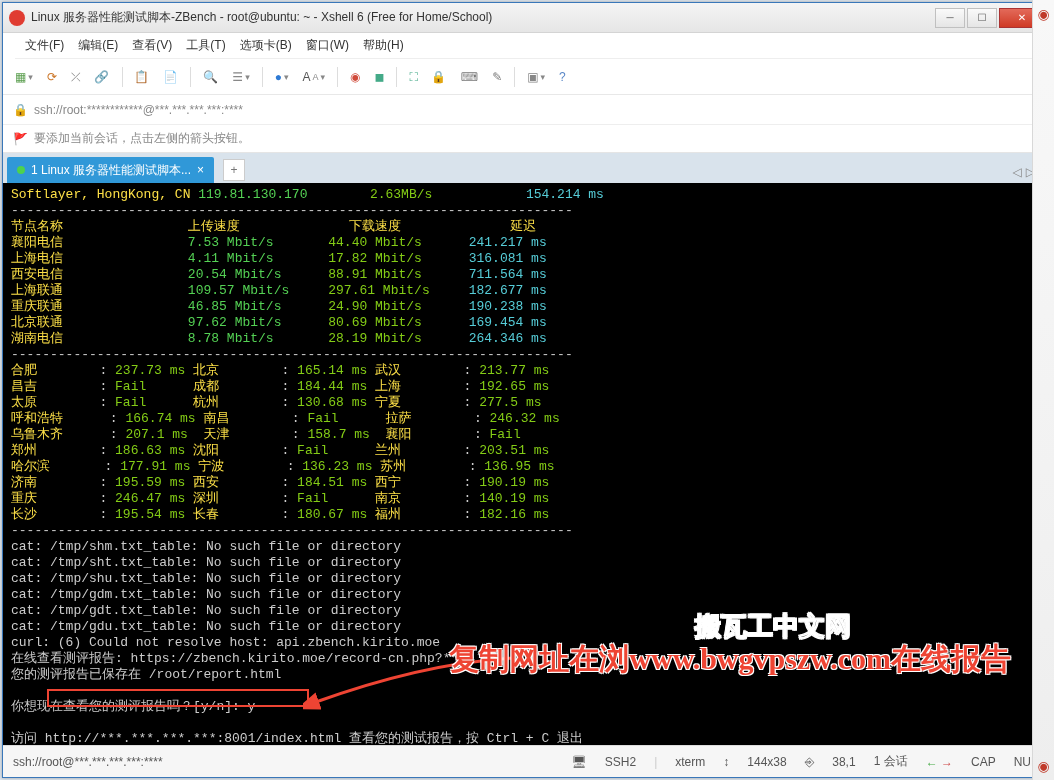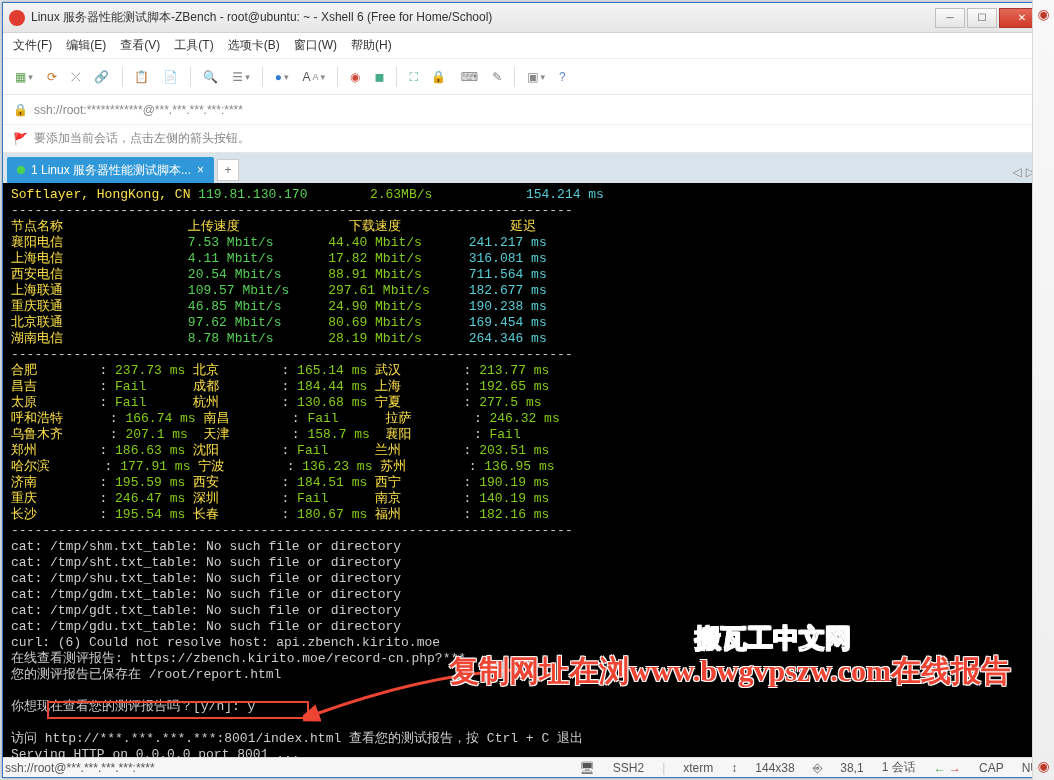--- a/index.html
+++ b/index.html
@@ -4,43 +4,43 @@
 <style>
 * { margin: 0; padding: 0; box-sizing: border-box; }
 body { font-family: "Microsoft YaHei", "Segoe UI", Tahoma, sans-serif; font-size: 12px; background: #dce4ec; width: 1054px; height: 780px; overflow: hidden; position: relative; }
 .window { width: 1050px; height: 776px; margin: 2px; background: #fff; border: 1px solid #3977b9; box-shadow: 0 0 3px rgba(0,0,0,.3); display: flex; flex-direction: column; }
 .titlebar { height: 30px; background: linear-gradient(#f4f4f4,#e6e6e6); border-bottom: 1px solid #d4d4d4; display: flex; align-items: center; padding: 8px 6px; }
 .titlebar .icon { width: 16px; height: 16px; border-radius: 50%; background: #e03c31; margin-right: 6px; display:inline-block;}
 .titlebar .title { color: #333; flex: 1; }
 .winbtns { display: flex; }
 .winbtn { width: 30px; height: 20px; border: 1px solid #c0c0c0; background: linear-gradient(#fafafa,#e5e5e5); margin-left: 2px; display:flex; align-items:center; justify-content:center; color:#555; font-size:10px; cursor:pointer;}
 .winbtn.close { width: 46px; background: linear-gradient(#e36a5a,#cf3a25); color:#fff; border-color:#a33; }
-.menubar { height: 26px; display: flex; align-items: center; padding: 0 10px; gap: 14px; color:#333; border-bottom:1px solid #eee;}
+.menubar { height: 26px; display: flex; align-items: center; padding: 0 10px; gap: 14px; color:#333; border-bottom:1px solid #eee;margin-left:12px;}
 .menubar span { cursor:pointer; }
 .toolbar { height: 36px; border-bottom: 1px solid #e8e8e8; display:flex; align-items:center; padding: 0 8px; gap: 6px; }
 .tbitem { display:flex; align-items:center; gap:2px; padding:2px 4px; cursor:pointer; color:#555;}
 .tbsep { width:1px; height:20px; background:#ddd; margin:0 2px;}
 .dd { font-size:9px; color:#888; }
 .addrbar { height: 30px; display:flex; align-items:center; padding: 0 10px; gap:6px; border-bottom:1px solid #eee;}
 .addrbar .lock { color:#cc9933; }
 .addrbar .addr { color:#888; flex:1;}
 .notice { height: 28px; display:flex; align-items:center; padding:0 10px; color:#888; border-bottom:1px solid #e5e5e5;}
 .notice .flag { color:#d04a3a; margin-right:6px;}
-.tabbar { height: 30px; background: #d9e3ec; display:flex; align-items:flex-end; padding:0 4px; position:relative;}
+.tabbar { height: 30px; background: #d9e3ec; display:flex; align-items:flex-end; padding:0 4px; position:relative;gap:6px;}
 .tab { height:26px; background:#3098d8; color:#fff; padding:0 10px; display:flex; align-items:center; gap:6px; border-radius:2px 2px 0 0; font-size:12px;}
 .tab .dot { width:8px; height:8px; background:#4dd24d; border-radius:50%;}
 .tab .x { cursor:pointer; }
 .newtab { width:22px; height:22px; background:#fff; border:1px solid #ccc; margin-left:3px; margin-bottom:2px; display:flex; align-items:center; justify-content:center; color:#777; cursor:pointer;}
 .tabnav { position:absolute; right:6px; bottom:4px; display:flex; gap:4px; color:#888;}
 .tabnav span{cursor:pointer;}
 .term { flex:1; background:#000; color:#ccc; font-family: Consolas, "Courier New", monospace; font-size:13px; line-height:16px; padding:4px 8px; overflow:hidden; white-space:pre; position:relative;}
 .g{color:#54d154;} .y{color:#fde047;} .r{color:#84cc16;text-align:right;} .c{color:#56cdd8;} .w{color:#ccc;}
 .aside { position:absolute; right:0; top:0; width:22px; height:100%; background: linear-gradient(#f8f8f8,#eee); border-left:1px solid #d8d8d8; display:flex; flex-direction:column; align-items:center; justify-content:space-between; padding:6px 0;}
 .aside .sicon{color:#c03a2a; font-size:14px;}
-.statusbar { height:20px; border-top:1px solid #ddd; background:#f6f6f6; display:flex; align-items:center; padding:0 2px; gap:18px; color:#555;}
+.statusbar { height:32px; border-top:1px solid #ddd; background:#f6f6f6; display:flex; align-items:center; padding:0 10px; gap:18px; color:#555;}
 .sbsep{ color:#ccc;}
 .annot-box { position:absolute; border:2px solid #e43; }
 .annot-text { position:absolute; font-size:30px; font-weight:bold; color:#e43; text-shadow: -1px -1px 0 #fff,1px -1px 0 #fff,-1px 1px 0 #fff,1px 1px 0 #fff; font-family:"Microsoft YaHei";}
 </style>
 </head>
 <body>
 
 <div class="window">
   <div class="titlebar">
     <span class="icon"></span>

